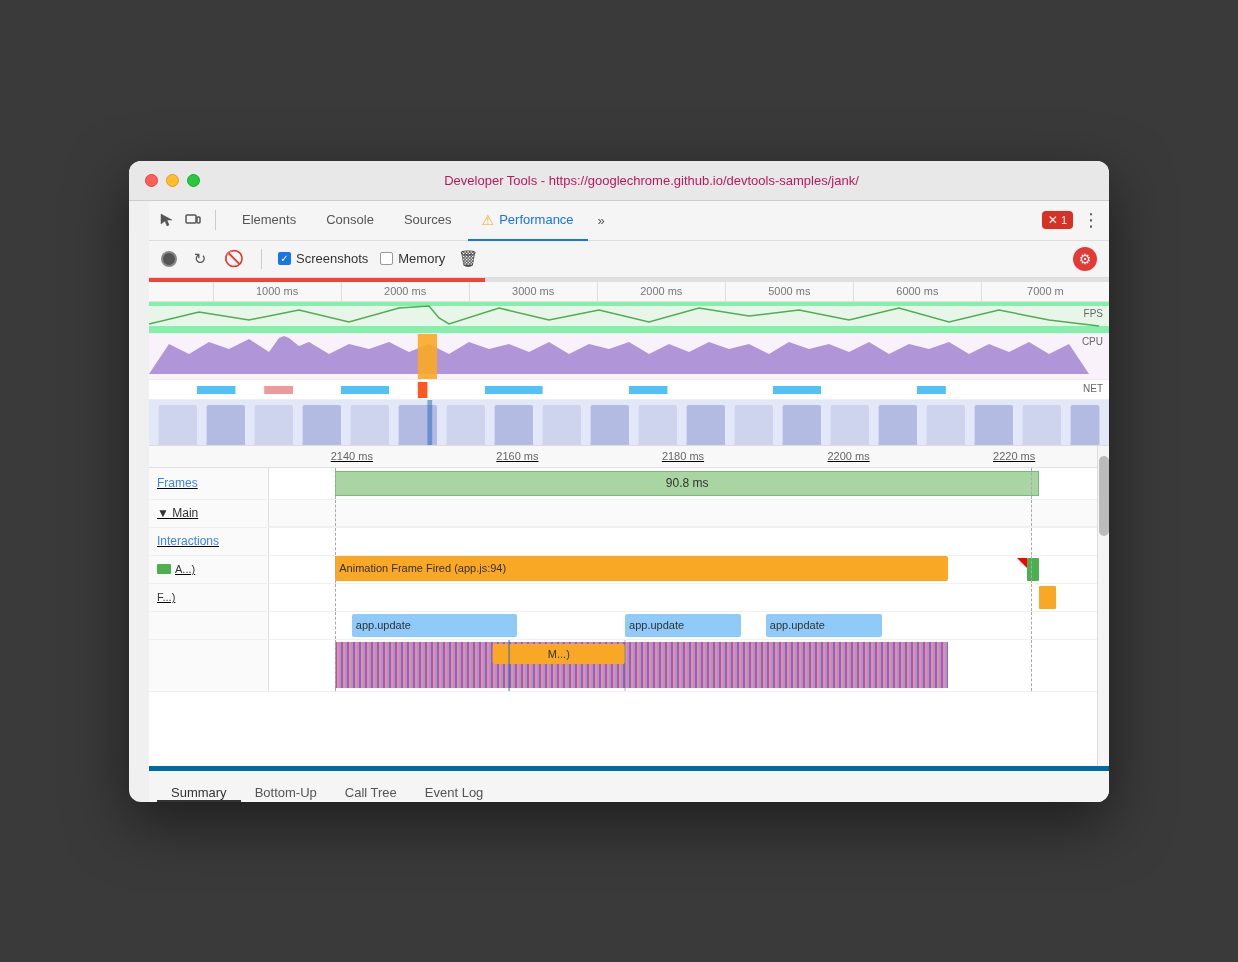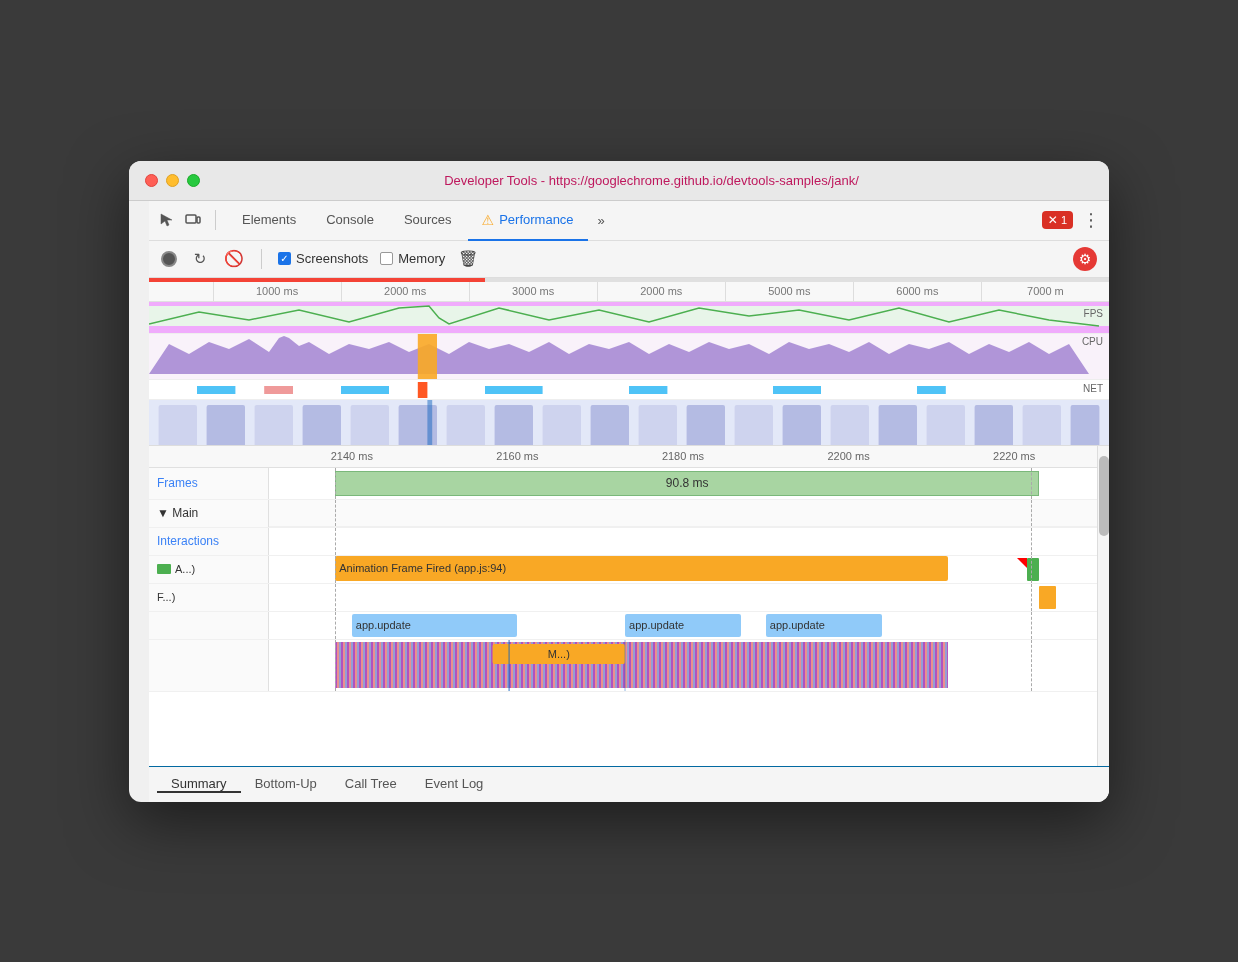--- a/index.html
+++ b/index.html
@@ -268,20 +268,21 @@
     
     .red-top-bar {
       height: 4px;
       background: linear-gradient(to right, #f44336 0%, #f44336 35%, #e0e0e0 35%, #e0e0e0 100%);
     }
     
     .detail-panel {
       display: flex;
       height: 320px;
       background: #fff;
+      text-decoration: underline;
     }
     .detail-main {
       flex: 1;
       overflow: hidden;
       position: relative;
     }
     .detail-scrollbar {
       width: 12px;
       background: #f5f5f5;
       border-left: 1px solid #ddd;
@@ -399,24 +400,24 @@
       color: #333;
       overflow: hidden;
       white-space: nowrap;
     }
     .gold { background: #f9a825; }
     .blue-light { background: #90caf9; }
     
     .bottom-tabs {
       display: flex;
       background: #f5f5f5;
-      border-top: 1px solid #0369a1;
+      border-top: 5px solid #0369a1;
       padding: 0 8px;
       height: 36px;
-      align-items: center;
+      align-items: flex-end;
     }
     .bottom-tab {
       padding: 0 14px;
       font-size: 13px;
       color: #555;
       display: flex;
       align-items: center;
       cursor: pointer;
       border-bottom: 2px solid transparent;
     }
@@ -517,21 +518,21 @@
         <div class="ruler-tick" style="border-left:none; flex: 0.5;"></div>
         <div class="ruler-tick">1000 ms</div>
         <div class="ruler-tick">2000 ms</div>
         <div class="ruler-tick">3000 ms</div>
         <div class="ruler-tick">2000 ms</div>
         <div class="ruler-tick">5000 ms</div>
         <div class="ruler-tick">6000 ms</div>
         <div class="ruler-tick">7000 m</div>
       </div>
 
-      <div class="fps-row" style="height:32px; position:relative; background:#f0abfc; border-bottom:1px solid #eee;">
+      <div class="fps-row" style="height:32px; position:relative; background:#86efac; border-bottom:1px solid #eee;">
         <svg width="100%" height="100%" style="position:absolute; inset:0;" preserveAspectRatio="none">
           <rect x="0" y="4" width="100%" height="20" fill="#e8f5e9"></rect>
           <polyline points="0,22 50,10 100,18 150,8 200,20 250,6 280,4 290,16 300,22 350,6 400,18 450,8 500,20 550,6 600,14 650,8 700,18 750,6 800,20 850,8 900,18 950,24" fill="none" stroke="#4caf50" stroke-width="1.5"></polyline>
         </svg>
         <span class="fps-label">FPS</span>
       </div>
 
       <div class="cpu-row" style="height:46px; position:relative; background:#fff; border-bottom:1px solid #eee;">
         <svg width="100%" height="100%" style="position:absolute; inset:0;" preserveAspectRatio="none">
 

